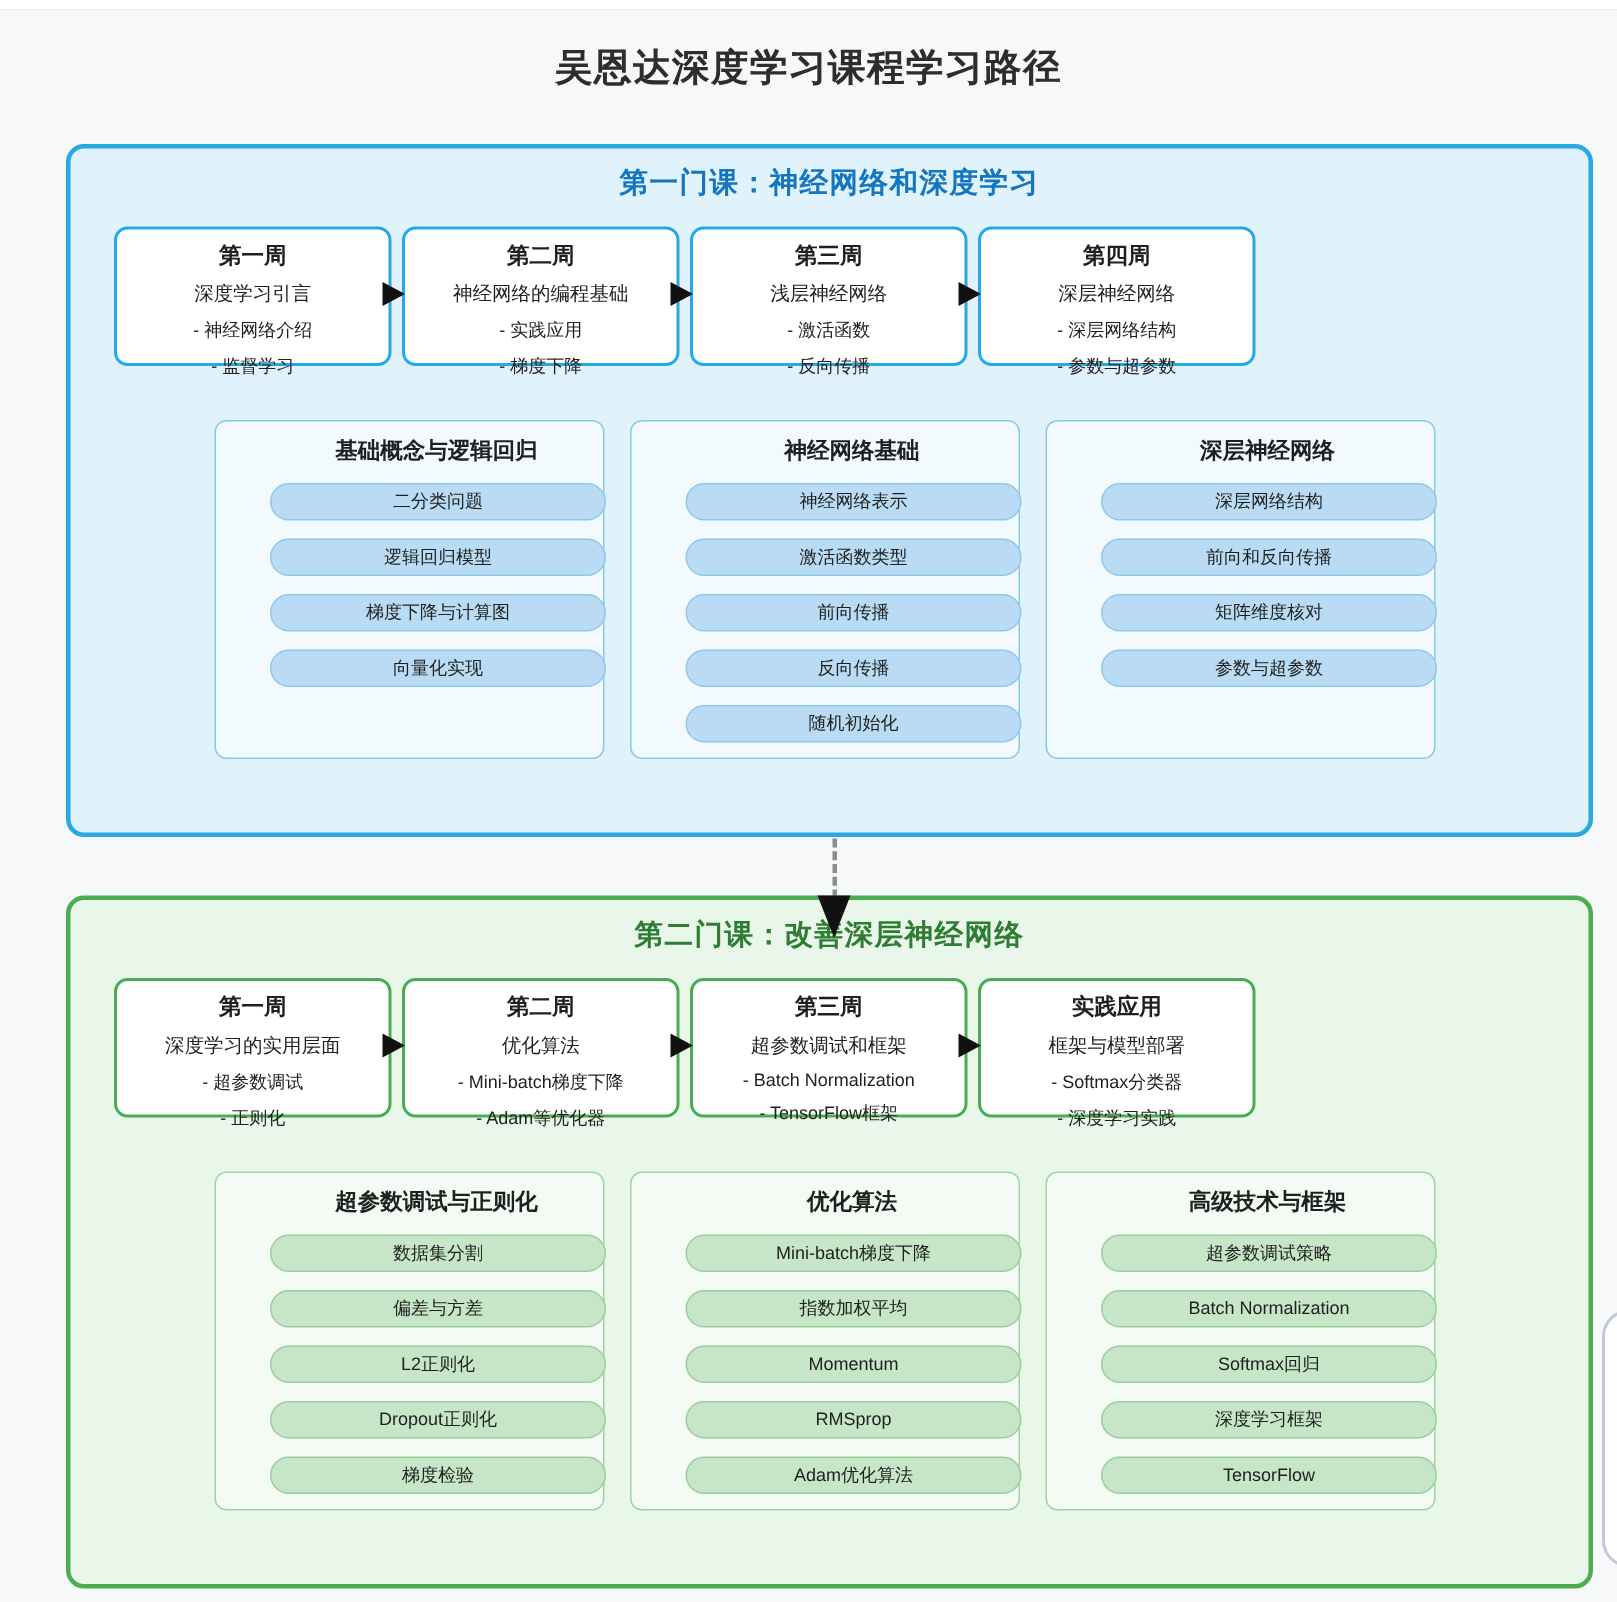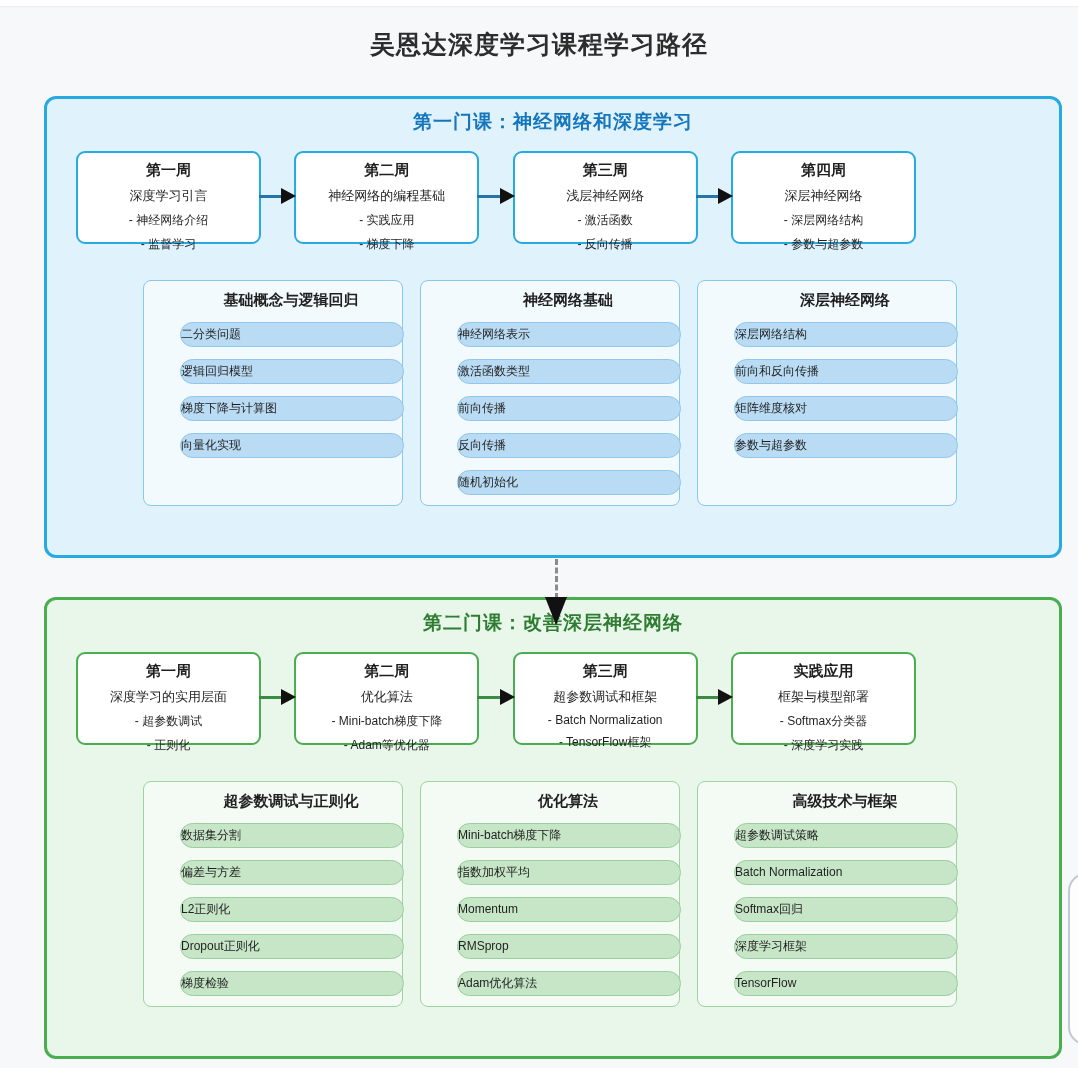--- a/index.html
+++ b/index.html
@@ -21,41 +21,41 @@
   .top-strip{position:absolute;left:0;top:0;width:100%;height:7px;background:#ffffff;border-bottom:1px solid #eceef1;}
   .page-title{position:absolute;top:28px;left:0;width:100%;text-align:center;font-size:25px;font-weight:bold;color:#2d2d2d;letter-spacing:1px;}
 
   .course{position:absolute;left:44px;width:1018px;height:462px;border-radius:12px;}
   .course.blue{top:96px;background:var(--blue-bg);border:3px solid var(--blue-border);}
   .course.green{top:597px;background:var(--green-bg);border:3px solid var(--green-border);}
   .course-title{text-align:center;font-size:19px;font-weight:bold;margin-top:10px;letter-spacing:1px;}
   .blue .course-title{color:var(--blue-title);}
   .green .course-title{color:var(--green-title);}
 
-  .weeks{position:absolute;top:52px;left:29px;width:840px;height:93px;display:flex;}
+  .weeks{position:absolute;top:52px;left:29px;width:761px;height:93px;display:flex;}
   .week-card{width:185px;height:93px;background:#ffffff;border-radius:9px;text-align:center;padding-top:8px;flex:none;}
   .blue .week-card{border:2.5px solid var(--blue-border);}
   .green .week-card{border:2.5px solid var(--green-border);}
   .week-title{font-size:15px;font-weight:bold;}
   .week-sub{font-size:13px;margin-top:7px;font-family:Liberation Mono, monospace;}
   .week-point{font-size:12px;margin-top:7px;}
 
   .arrow{flex:1;position:relative;}
   .arrow .line{position:absolute;left:-2px;right:10px;top:44px;height:2.5px;}
   .blue .arrow .line{background:var(--blue-line);}
   .green .arrow .line{background:var(--green-line);}
   .arrow .head{position:absolute;right:-2px;top:37px;width:0;height:0;
     border-left:15px solid var(--arrowhead);border-top:8px solid transparent;border-bottom:8px solid transparent;}
 
   .groups{position:absolute;top:181px;left:96px;display:flex;gap:17px;}
   .group{width:260px;height:226px;border-radius:8px;padding-left:36px;}
   .blue .group{background:var(--blue-group-bg);border:1px solid var(--blue-group-border);}
   .green .group{background:var(--green-group-bg);border:1px solid var(--green-group-border);}
   .group-title{text-align:center;font-size:15px;font-weight:bold;margin-top:10px;}
-  .pill{width:224px;height:25px;margin:12px auto 0;border-radius:13px;font-size:12px;line-height:23px;}
+  .pill{width:224px;height:25px;margin:12px auto 0;border-radius:13px;text-align:center;font-size:12px;line-height:23px;}
   .blue .pill{background:var(--blue-pill-bg);border:1px solid var(--blue-pill-border);}
   .green .pill{background:var(--green-pill-bg);border:1px solid var(--green-pill-border);}
 
   .connector-line{position:absolute;left:555px;top:559px;height:40px;width:0;border-left:3px dashed var(--dashed);}
   .connector-head{position:absolute;left:545px;top:597px;width:0;height:0;z-index:5;
     border-top:28px solid var(--arrowhead);border-left:11px solid transparent;border-right:11px solid transparent;}
 
   .partial-panel{position:absolute;left:1068px;top:873px;width:60px;height:172px;
     background:#fdfdfe;border:2px solid #c3c9d4;border-radius:18px;}
 </style>

